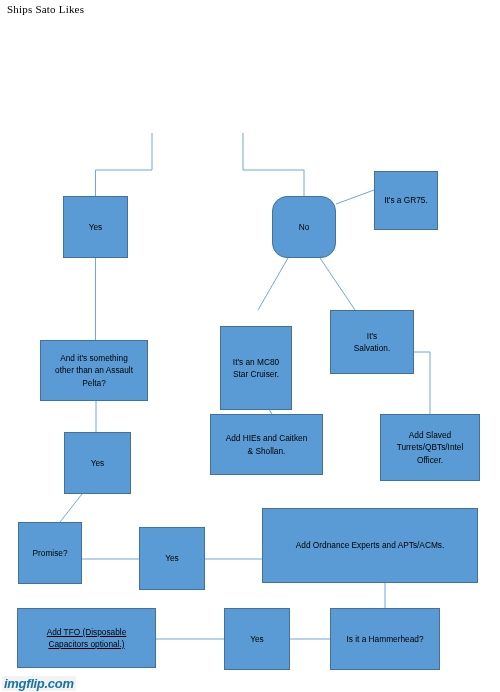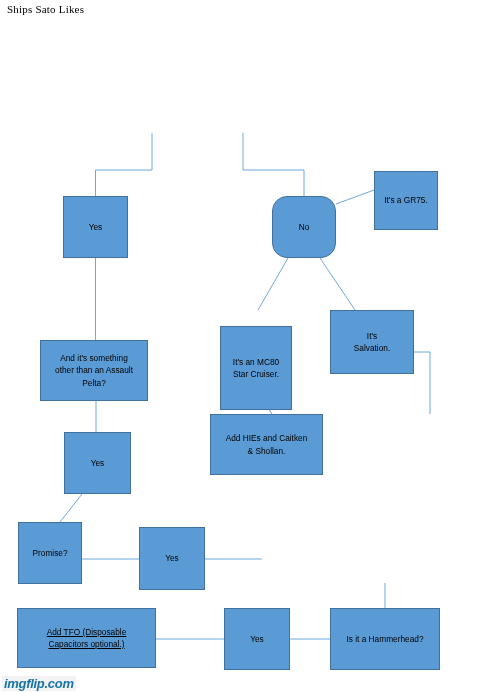--- a/index.html
+++ b/index.html
@@ -124,27 +124,31 @@
   <div class="node" style="left:330px; top:310px; width:84px; height:64px;">It's
 Salvation.</div>
 
   <div class="node" style="left:40px; top:340px; width:108px; height:61px;">And it's something
 other than an Assault
 Pelta?</div>
 
   <div class="node" style="left:210px; top:414px; width:113px; height:61px;">Add HIEs and Caitken
 &amp; Shollan.</div>
 
+  <div class="node" style="left:380px; top:414px; width:100px; height:67px;">Add Slaved
+Turrets/QBTs/Intel
+Officer.</div>
 
   <div class="node" style="left:64px; top:432px; width:67px; height:62px;">Yes</div>
 
   <div class="node" style="left:18px; top:522px; width:64px; height:62px;">Promise?</div>
 
   <div class="node" style="left:139px; top:527px; width:66px; height:63px;">Yes</div>
 
+  <div class="node" style="left:262px; top:508px; width:216px; height:75px;">Add Ordnance Experts and APTs/ACMs.</div>
 
   <div class="node" style="left:17px; top:608px; width:139px; height:60px;text-decoration:underline;">Add TFO (Disposable
 Capacitors optional.)</div>
 
   <div class="node" style="left:224px; top:608px; width:66px; height:62px;">Yes</div>
 
   <div class="node" style="left:330px; top:608px; width:110px; height:62px;">Is it a Hammerhead?</div>
 
   <div class="watermark">imgflip.com</div>
 

